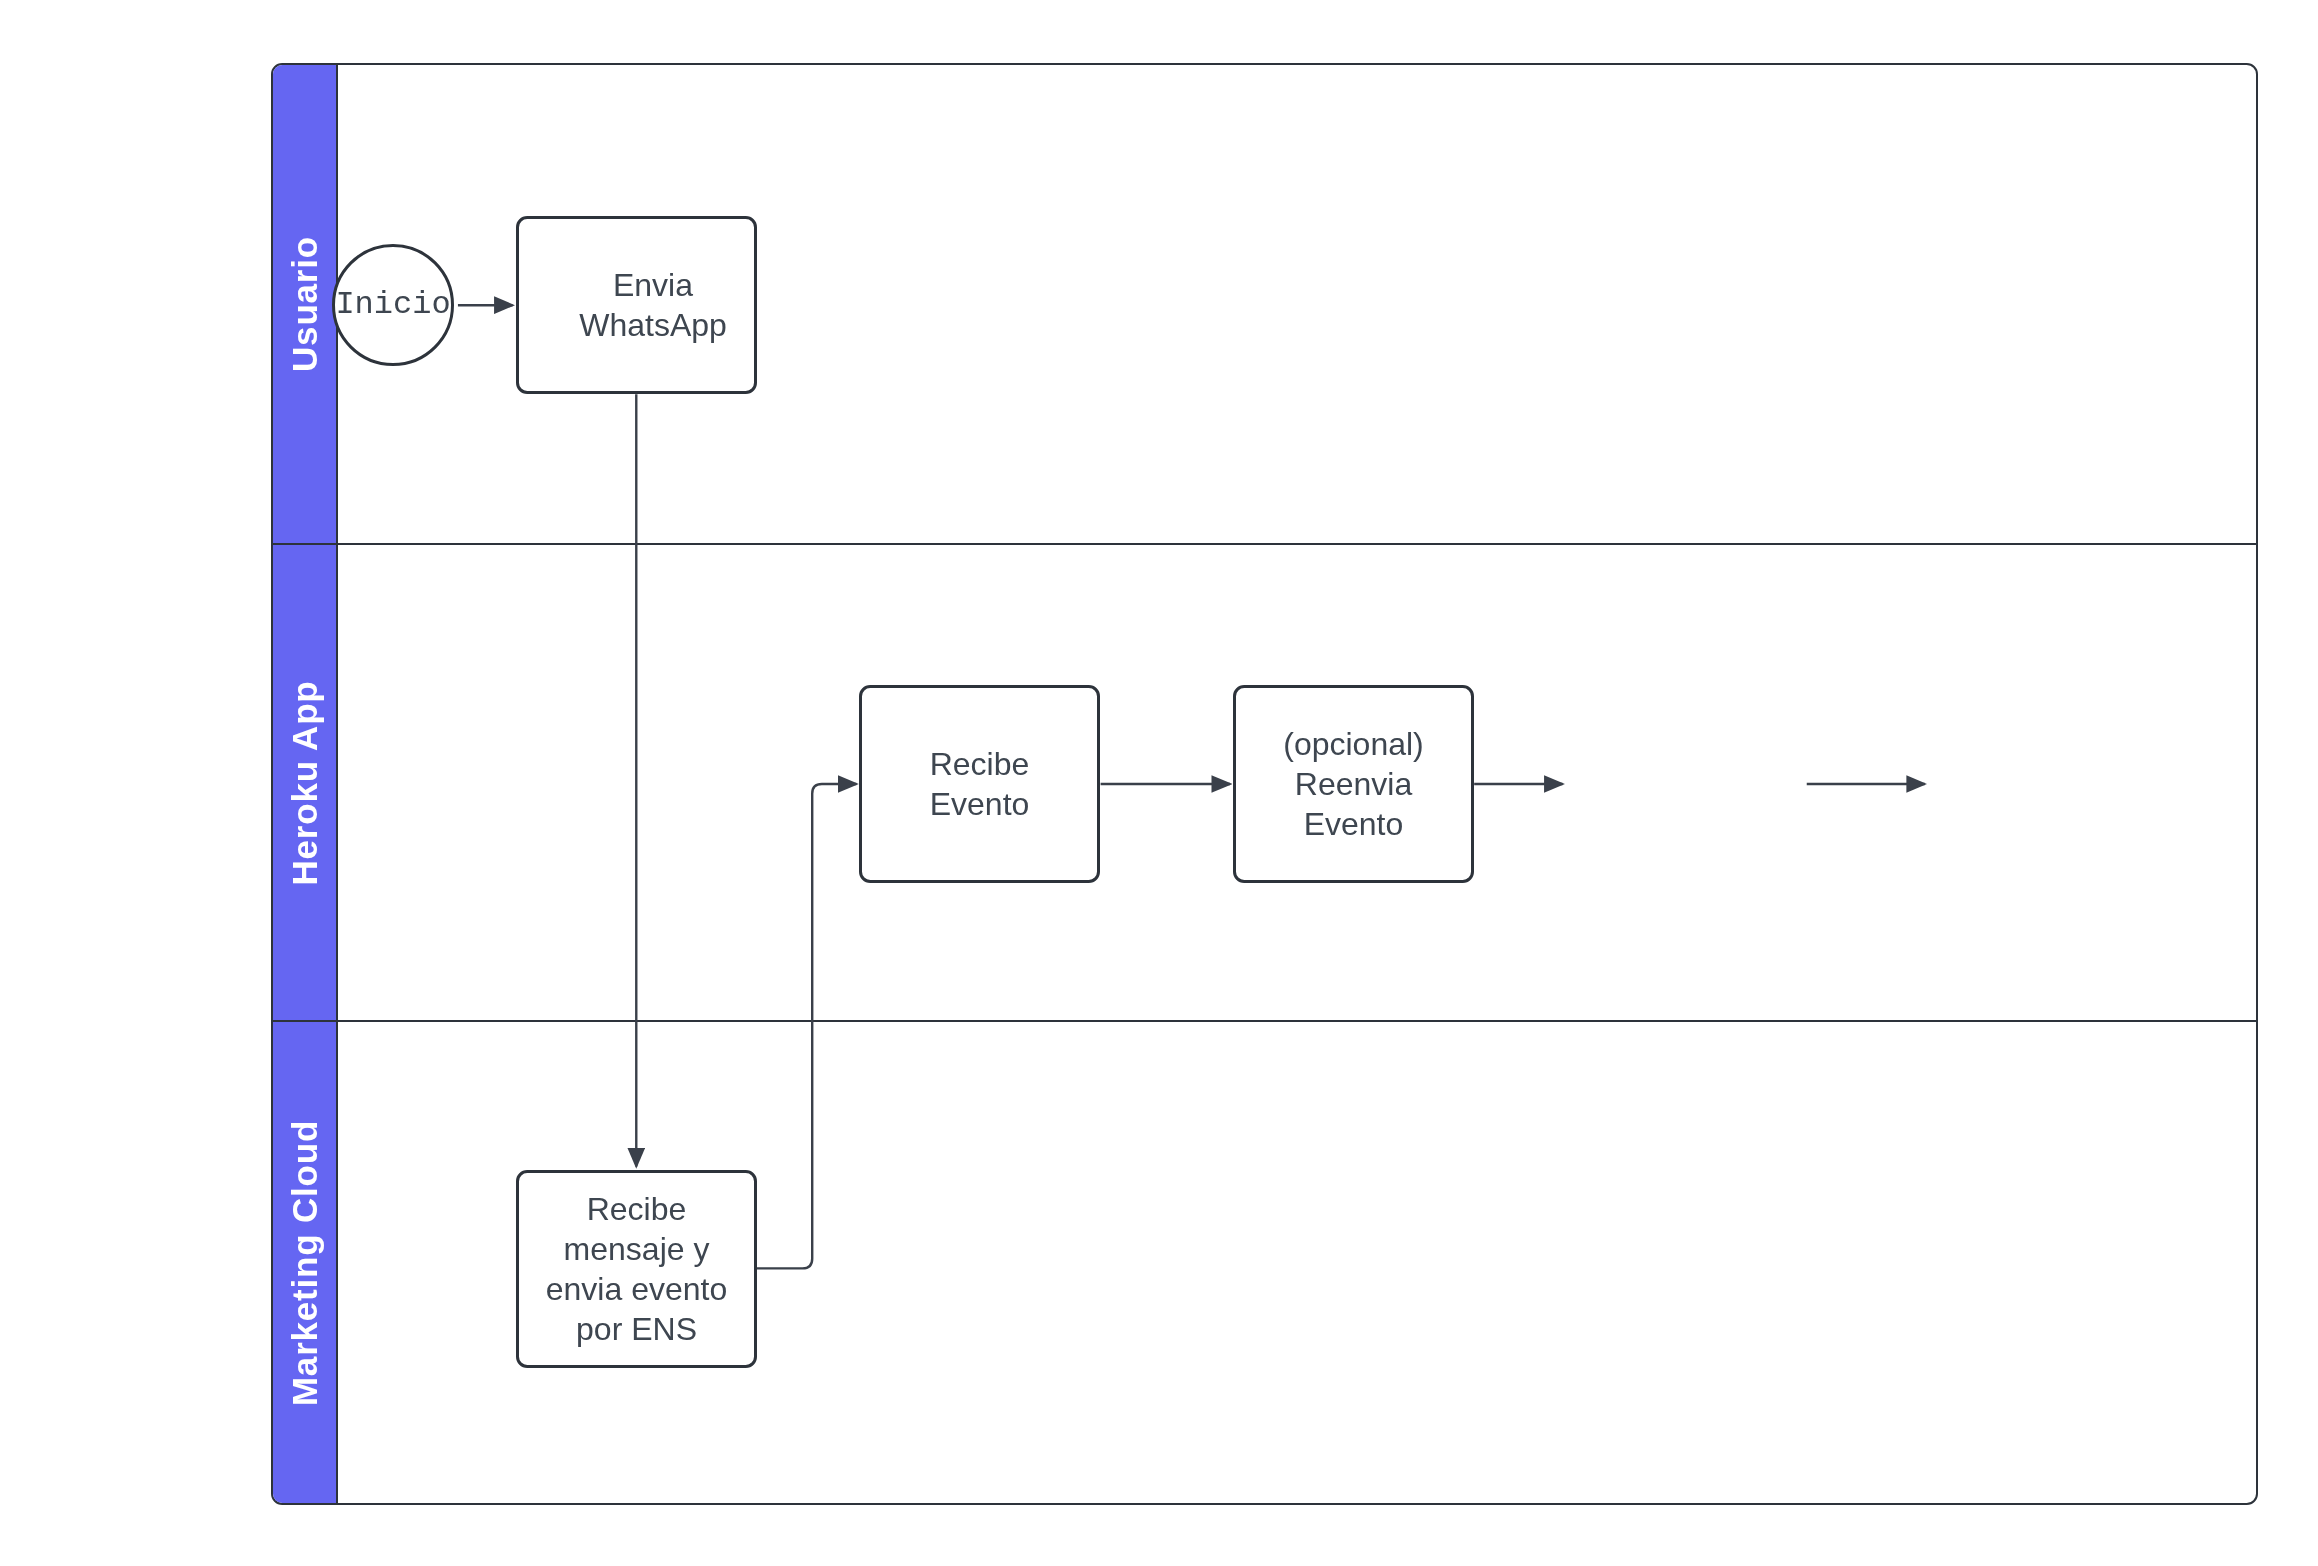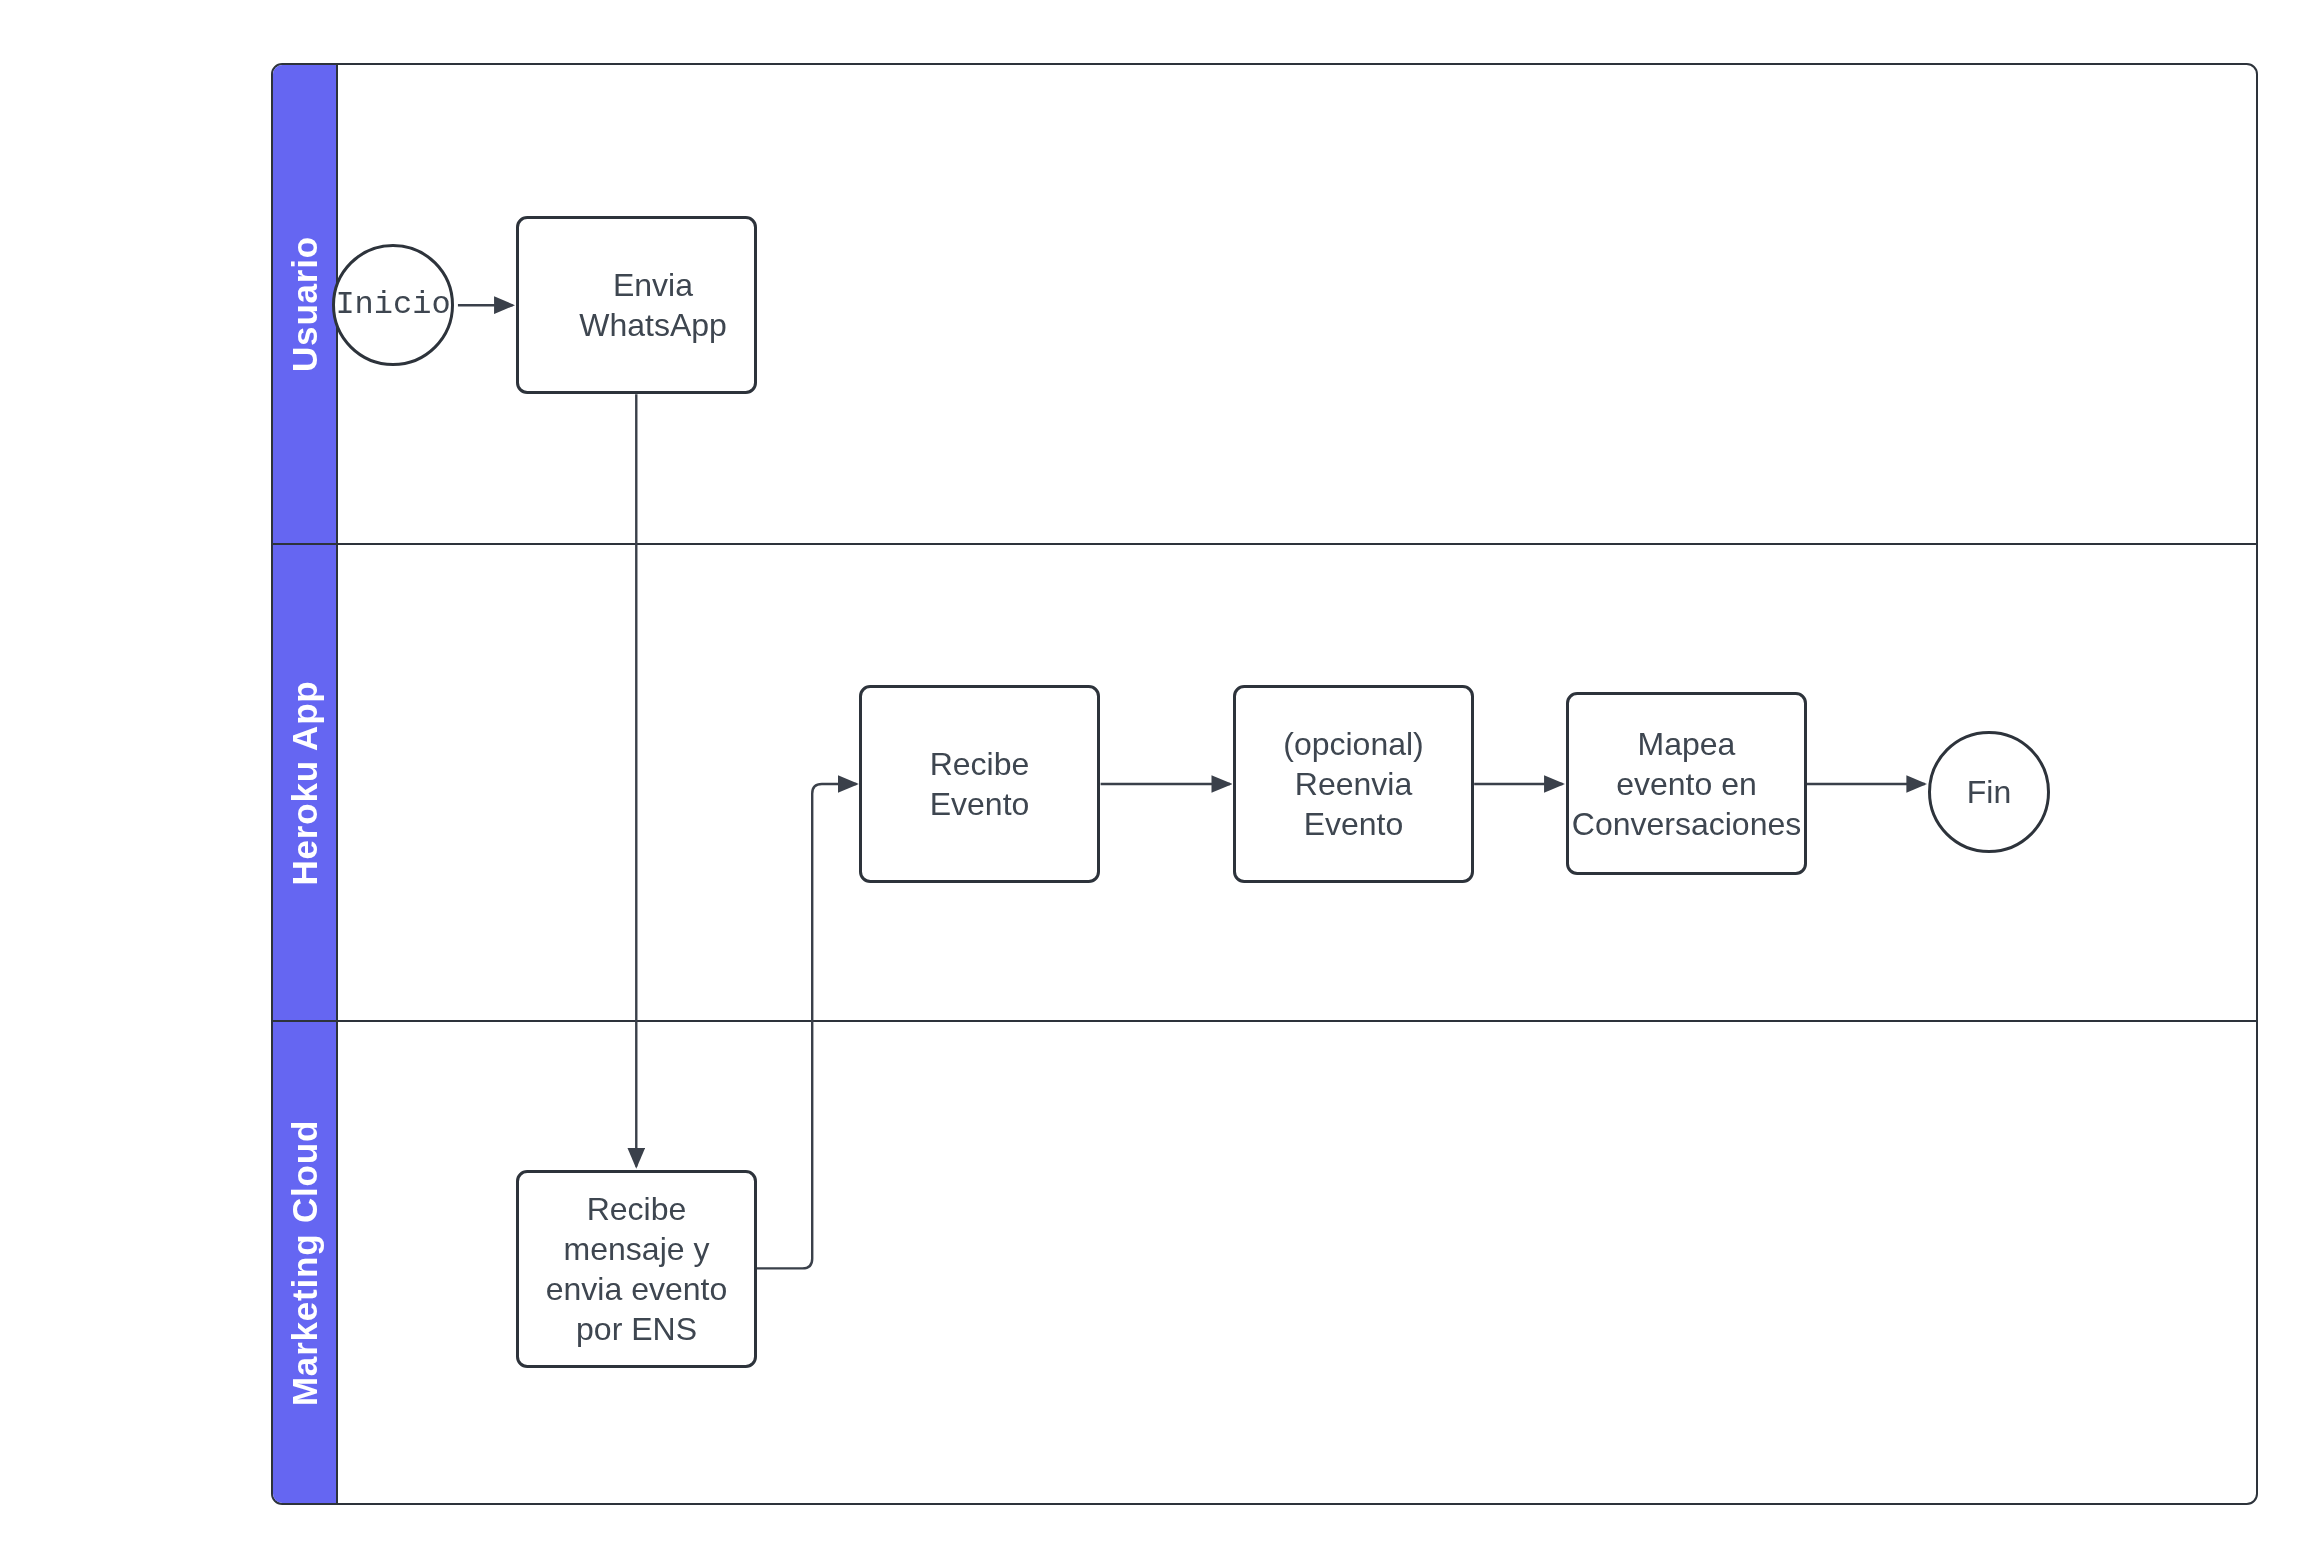--- a/index.html
+++ b/index.html
@@ -133,24 +133,20 @@
     </svg>
 
     <div class="node event n-inicio">Inicio</div>
     <div class="node task n-envia">Envia
 WhatsApp</div>
     <div class="node task n-recibe-evento">Recibe
 Evento</div>
     <div class="node task n-reenvia">(opcional)
 Reenvia
 Evento</div>
-    <div class="node task n-mapea">Mapea
-evento en
-Conversaciones</div>
-    <div class="node event n-fin">Fin</div>
     <div class="node task n-recibe-mensaje">Recibe
 mensaje y
 envia evento
 por ENS</div>
 
   </div>
 </div>
 
 
 </body></html>

